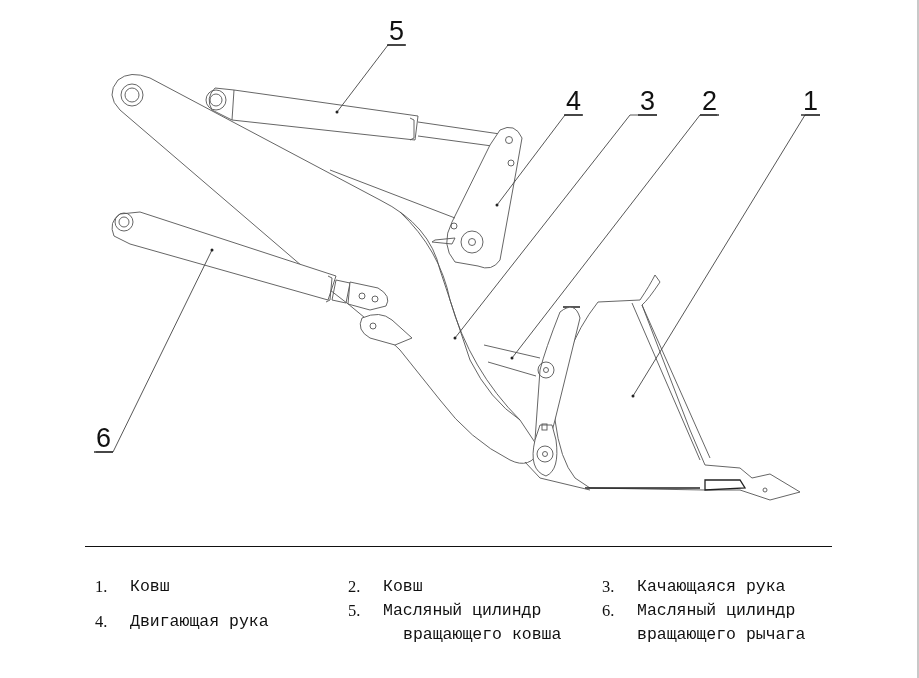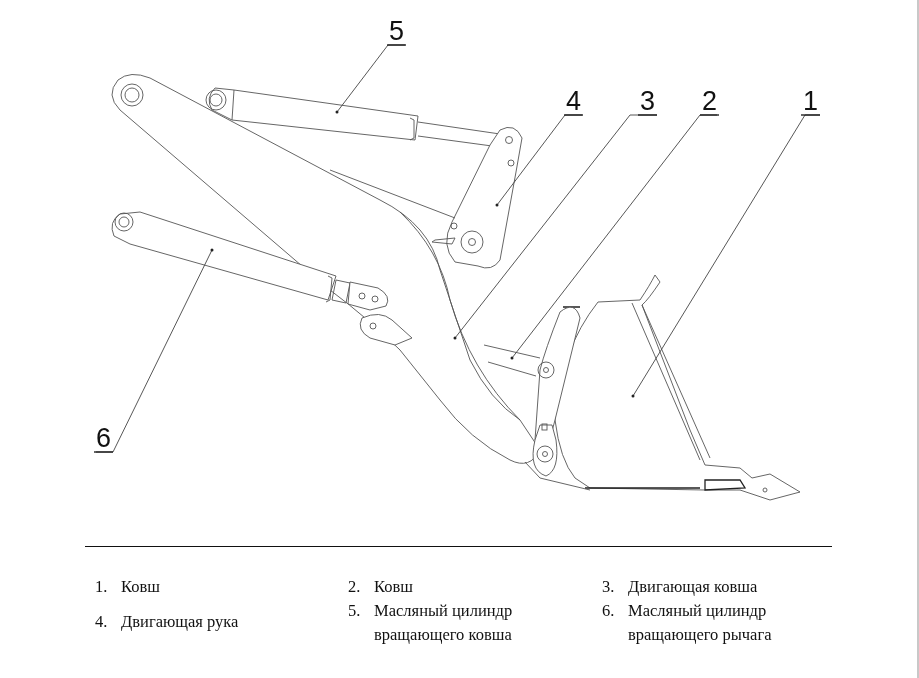--- a/index.html
+++ b/index.html
@@ -3,21 +3,21 @@
 <meta charset="utf-8">
 <style>
   html, body { margin: 0; padding: 0; background: #ffffff; }
   body { width: 919px; height: 678px; position: relative; overflow: hidden; font-family: "Liberation Serif", serif; color: #111; }
   #drawing { position: absolute; left: 0; top: 0; width: 919px; height: 540px; }
   .edge-line { position: absolute; right: 0; top: 0; width: 2px; height: 678px; background: #c8c8c8; }
   .divider { position: absolute; left: 85px; top: 546px; width: 747px; height: 0; border-top: 1.4px solid #111; }
   .legend { position: absolute; top: 575px; font-size: 16.5px; line-height: 24px; }
   .legend .item { position: absolute; white-space: nowrap; }
   .legend .num { position: absolute; left: 0; }
-  .legend .lbl { position: absolute; left: 26px; }
+  .legend .lbl { position: absolute; left: 35px; font-family: Liberation Mono, monospace; }
   .callout { font-family: "Liberation Sans", sans-serif; font-size: 27px; fill: #111; }
   svg .thin { stroke: #555; stroke-width: 0.9; fill: none; }
   svg .body { stroke: #555; stroke-width: 0.9; fill: #fff; }
   svg .dark { stroke: #222; stroke-width: 1.3; fill: none; }
   svg .leader { stroke: #444; stroke-width: 0.9; fill: none; }
 </style>
 </head>
 <body>
 
 <div class="edge-line"></div>
@@ -123,25 +123,25 @@
     <span class="lbl">Двигающая рука</span>
   </div>
 
   <div class="item" style="left:348px; top:0;">
     <span class="num">2.</span>
     <span class="lbl">Ковш</span>
   </div>
   <div class="item" style="left:348px; top:24px;">
     <span class="num">5.</span>
     <span class="lbl">Масляный цилиндр</span>
-    <span class="lbl" style="top:24px;">вращающего ковша</span>
+    <span class="lbl" style="top:24px;margin-left:20px;">вращающего ковша</span>
   </div>
 
   <div class="item" style="left:602px; top:0;">
     <span class="num">3.</span>
-    <span class="lbl">Двигающая ковша</span>
+    <span class="lbl">Качающаяся рука</span>
   </div>
   <div class="item" style="left:602px; top:24px;">
     <span class="num">6.</span>
     <span class="lbl">Масляный цилиндр</span>
     <span class="lbl" style="top:24px;">вращающего рычага</span>
   </div>
 </div>
 
 </body></html>

